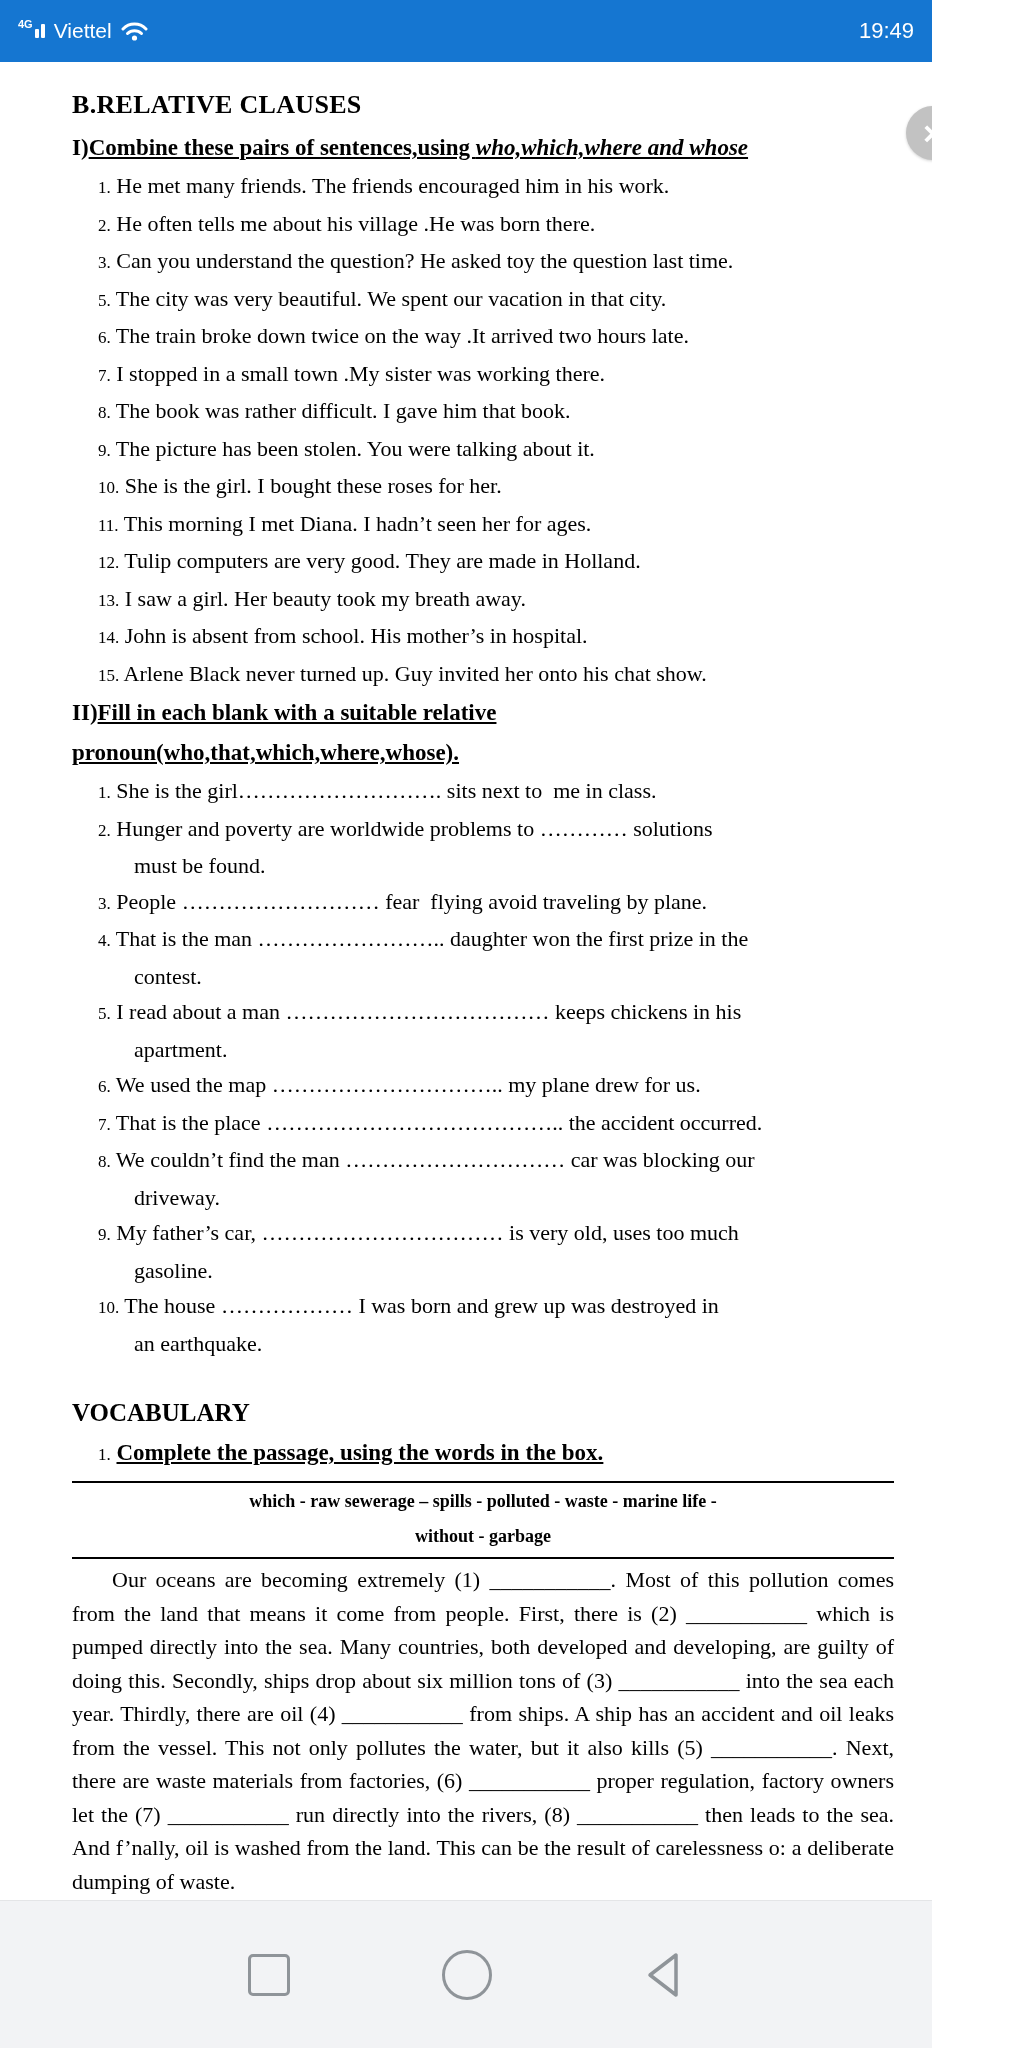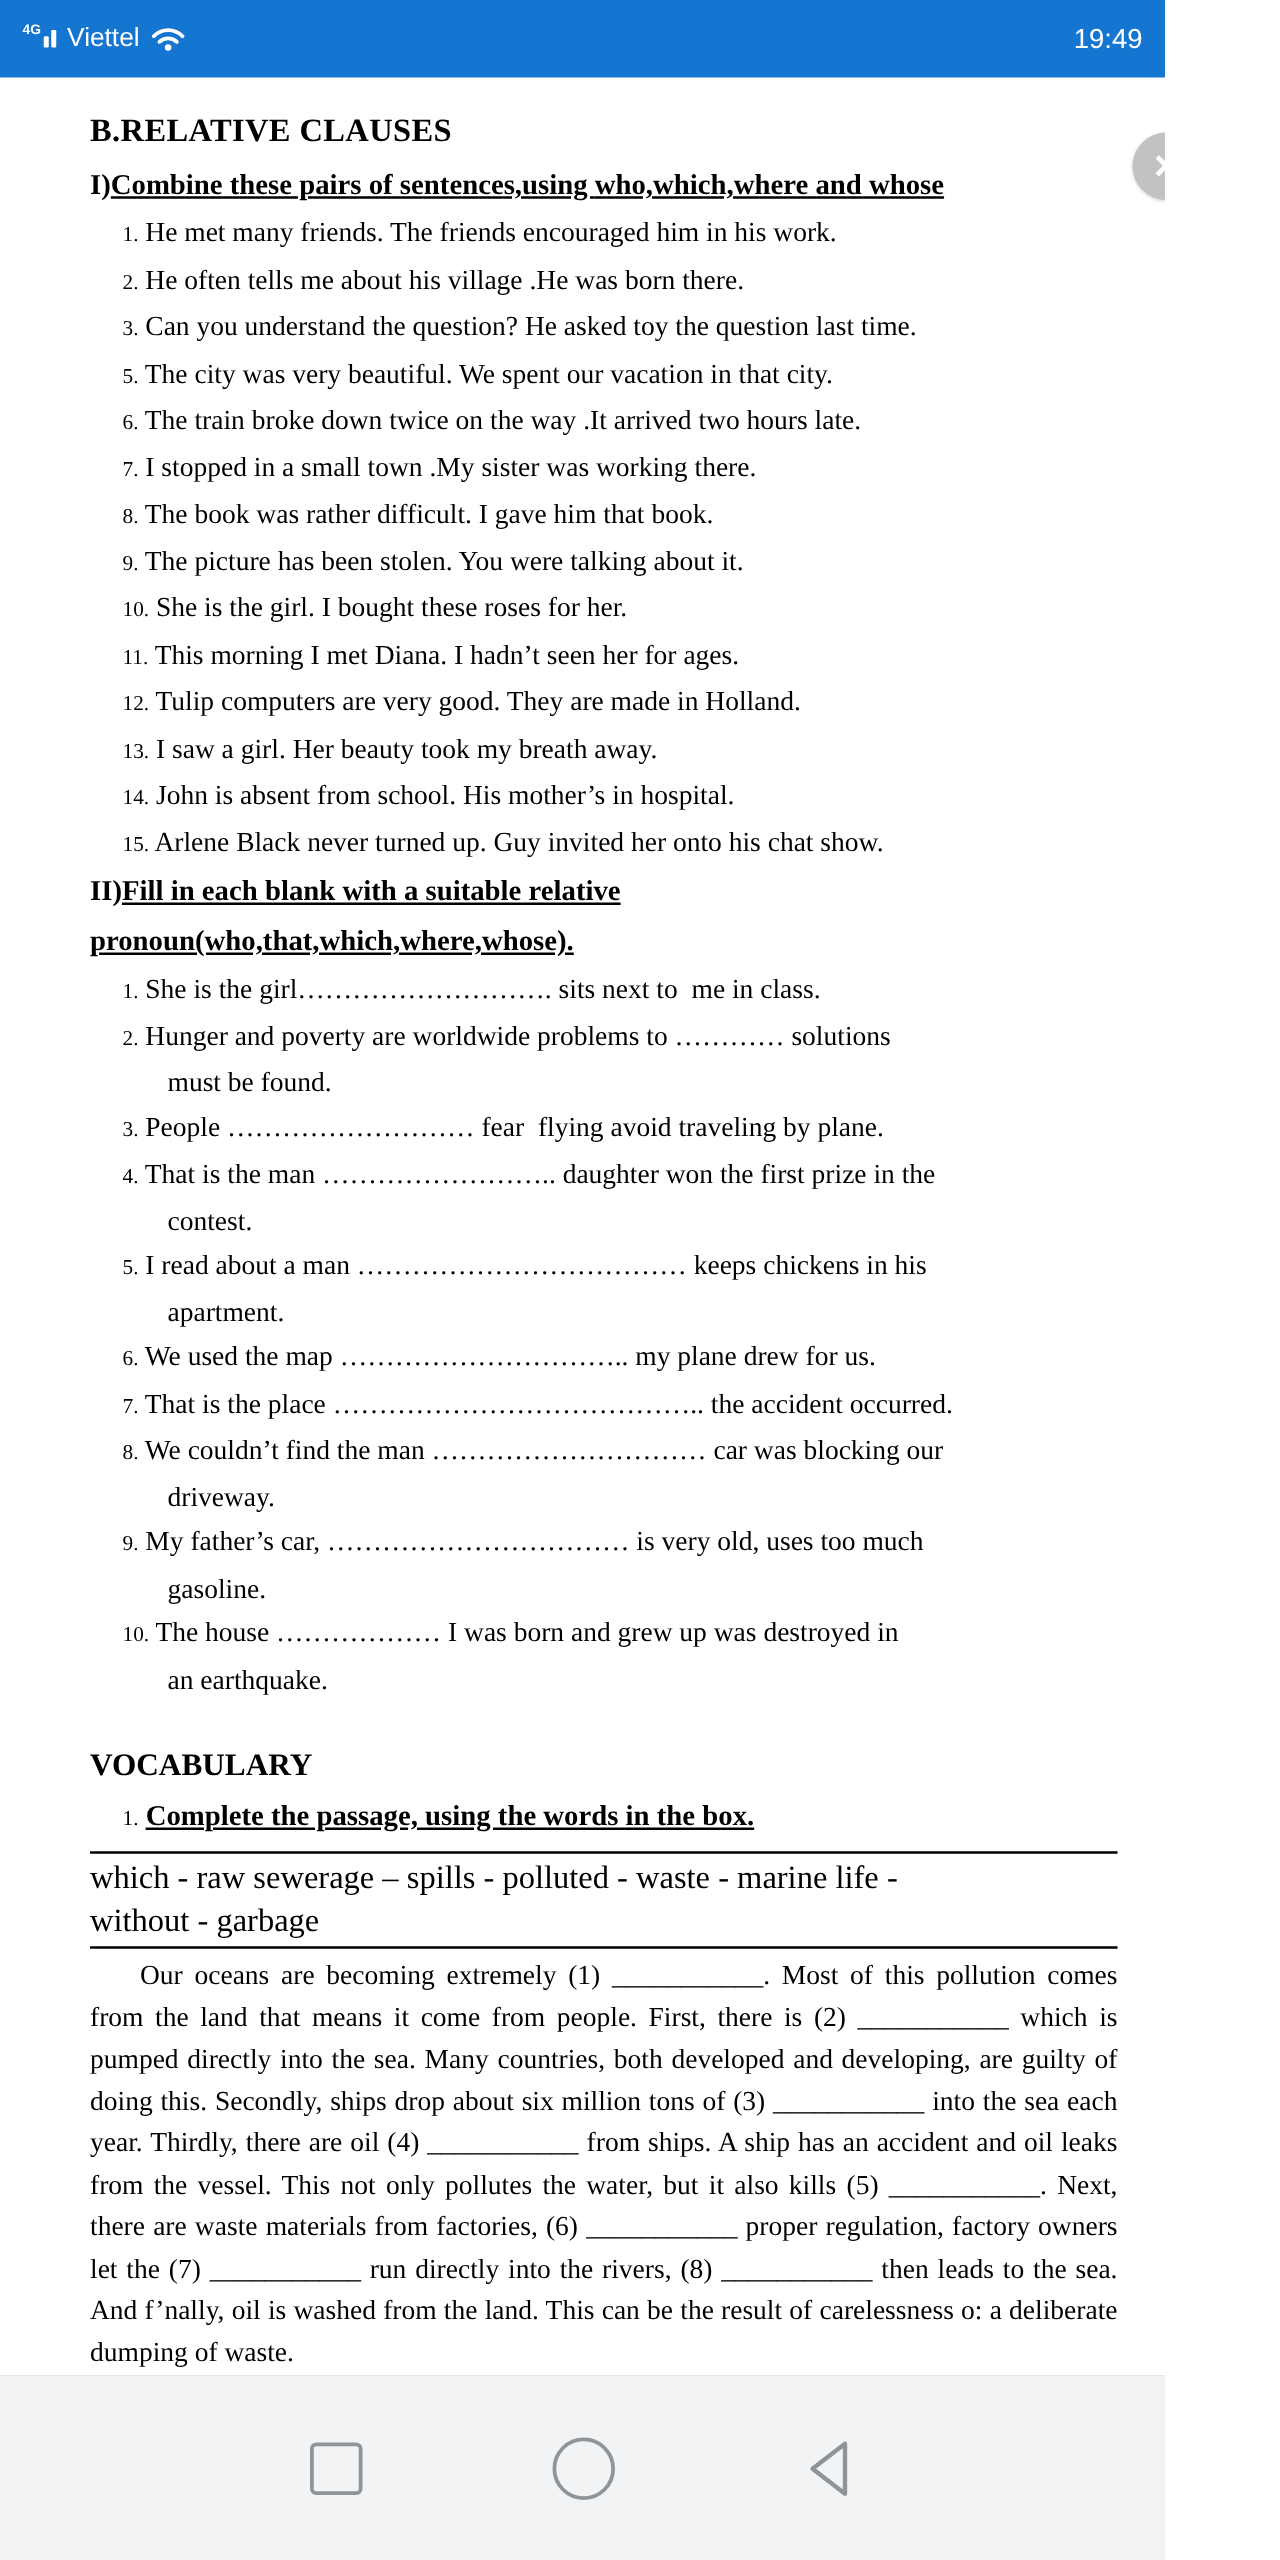--- a/index.html
+++ b/index.html
@@ -20,32 +20,32 @@
   .bars i { display:inline-block; width:4px; background:#fff; border-radius:1px; }
   .bars .b1 { height:9px; } .bars .b2 { height:14px; }
   .sb-time { font-size:22px; }
   .sb-right { flex:1; display:flex; justify-content:flex-end; align-items:center; gap:10px; font-size:21px; }
 
   
   .doc { position:relative; padding:22px 38px 0 72px; color:#000; }
   .title { font-size:26px; font-weight:700; line-height:42px; letter-spacing:.3px; margin-bottom:2px; }
   .hx { font-size:23px; font-weight:700; line-height:40px; }
   .hx .u { text-decoration:underline; }
-  .it { }
+  .it { font-style:italic; }
   .pw { white-space:pre-wrap; }
   .li { font-size:22px; line-height:35.5px; padding-left:62px; text-indent:-36px; }
   .li .num { font-size:17px; }
   .li .txt { white-space:pre-wrap; }
   .vocab-title { font-size:25px; font-weight:700; line-height:40px; margin-top:32px; }
   .vocab-ex { font-size:23px; font-weight:700; line-height:40px; padding-left:26px; }
   .vocab-ex .num { font-size:17px; font-weight:400; }
   .vocab-ex .u { text-decoration:underline; }
   .word-box {
     margin-top:6px; border-top:2px solid #000; border-bottom:2px solid #000;
-    font-weight:400; font-size:26px; line-height:35px; padding:1px 0 3px;
+    font-weight:700; font-size:18px; line-height:35px; padding:1px 0 3px;text-align:center;
   }
   .passage { margin-top:4px; font-size:22px; line-height:33.5px; text-align:justify; text-indent:40px; }
   .cutoff {
     margin-top:3px; height:5px; width:660px; margin-left:50px;
     background:linear-gradient(90deg,
       transparent 0 10px, #1c1c1c 10px 80px, transparent 80px 130px,
       #1c1c1c 130px 390px, transparent 390px 430px, #1c1c1c 430px 580px,
       transparent 580px);
   }
 

